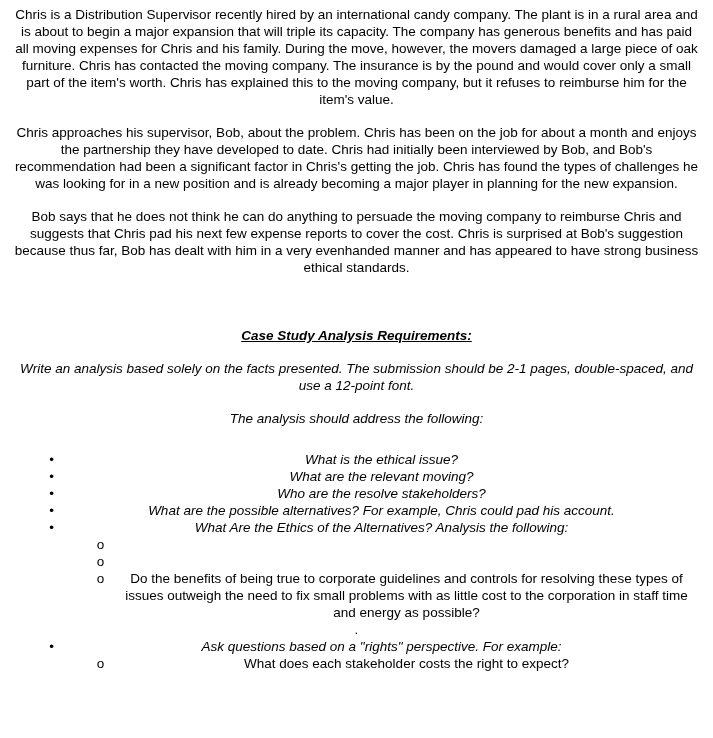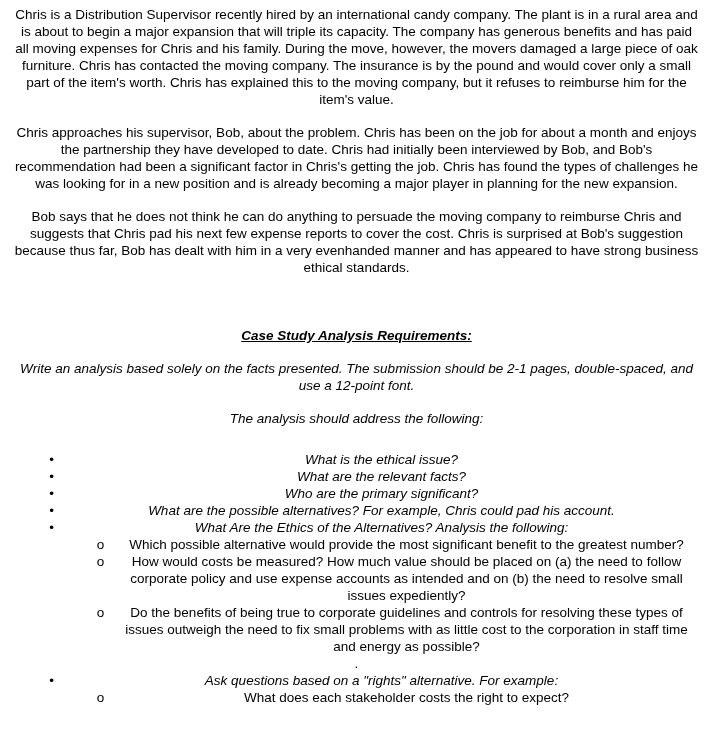--- a/index.html
+++ b/index.html
@@ -71,54 +71,52 @@
   <p class="ital">Write an analysis based solely on the facts presented. The submission should be 2-1 pages, double-spaced, and use a 12-point font.</p>
   <p class="ital intro-last">The analysis should address the following:</p>
 
   <ul class="blist">
     <li class="bitem">
       <span class="mark">•</span>
       <span class="btext">What is the ethical issue?</span>
     </li>
     <li class="bitem">
       <span class="mark">•</span>
-      <span class="btext">What are the relevant facts?</span>
+      <span class="btext">What are the relevant moving?</span>
     </li>
     <li class="bitem">
       <span class="mark">•</span>
-      <span class="btext">Who are the primary significant?</span>
+      <span class="btext">Who are the resolve stakeholders?</span>
     </li>
     <li class="bitem">
       <span class="mark">•</span>
       <span class="btext">What are the possible alternatives? For example, Chris could pad his account.</span>
     </li>
     <li class="bitem">
       <span class="mark">•</span>
       <span class="btext">What Are the Ethics of the Alternatives? Analysis the following:</span>
     </li>
     <li class="sitem">
       <span class="smark">o</span>
-      <span class="stext">Which possible alternative would provide the most significant benefit to the greatest number?</span>
     </li>
     <li class="sitem">
       <span class="smark">o</span>
-      <span class="stext">How would costs be measured? How much value should be placed on (a) the need to follow corporate policy and use expense accounts as intended and on (b) the need to resolve small issues expediently?</span>
     </li>
     <li class="sitem">
       <span class="smark">o</span>
       <span class="stext">Do the benefits of being true to corporate guidelines and controls for resolving these types of issues outweigh the need to fix small problems with as little cost to the corporation in staff time and energy as possible?</span>
     </li>
   </ul>
 
   <p class="stray">.</p>
 
   <ul class="blist">
     <li class="bitem">
       <span class="mark">•</span>
-      <span class="btext">Ask questions based on a "rights" alternative. For example:</span>
+      <span class="btext">Ask questions based on a "rights" perspective. For example:</span>
     </li>
     <li class="sitem">
       <span class="smark">o</span>
       <span class="stext">What does each stakeholder costs the right to expect?</span>
     </li>
   </ul>
 
 </div>
 
 </body></html>

